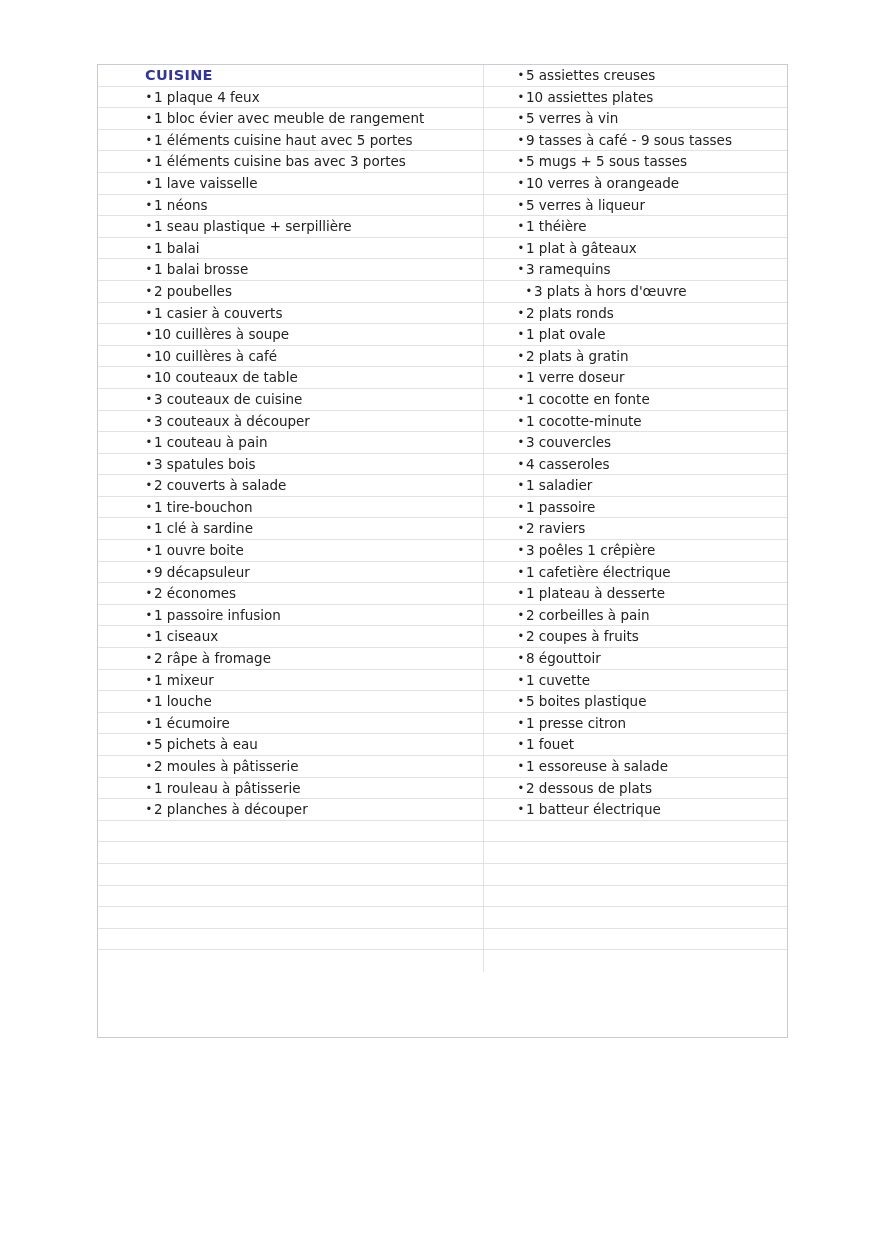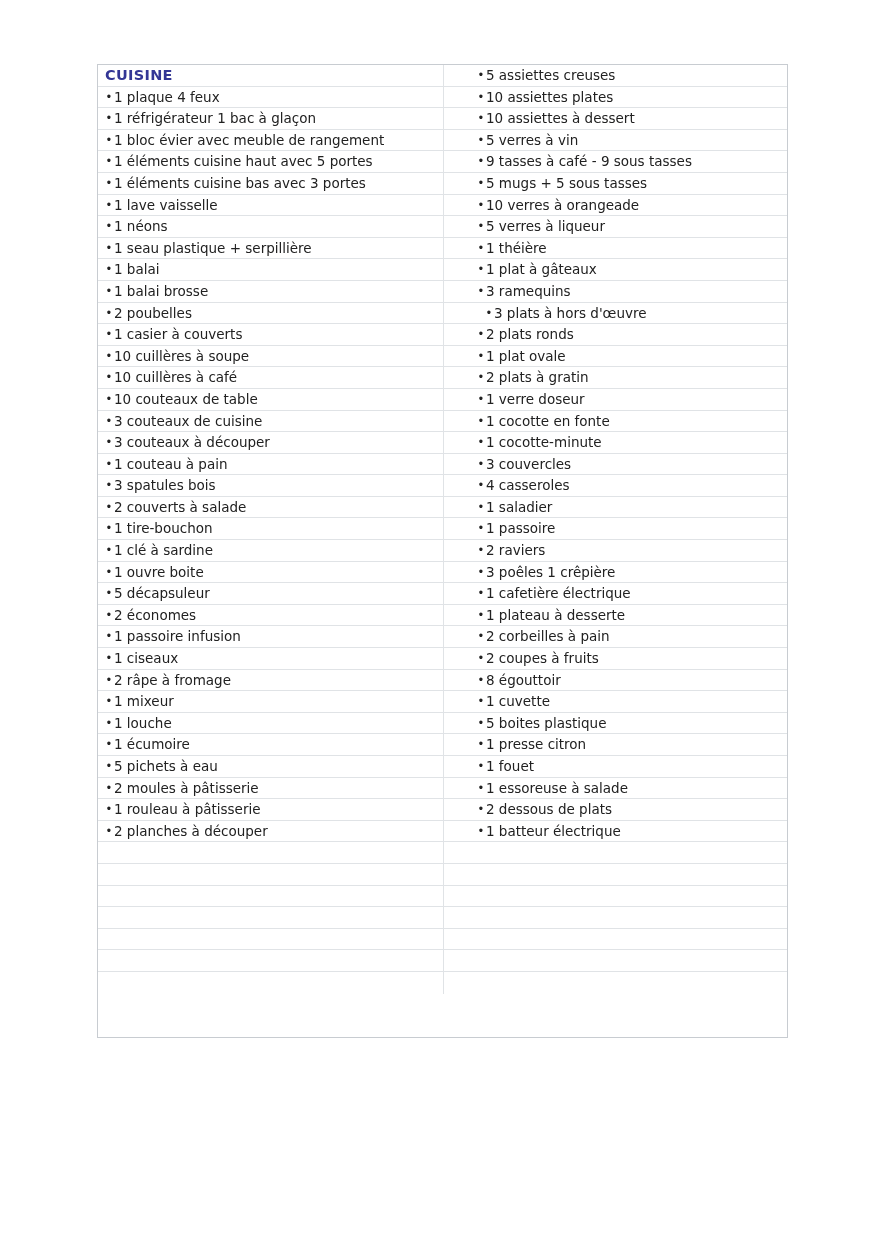--- a/index.html
+++ b/index.html
@@ -39,20 +39,21 @@
     overflow: hidden;
     white-space: nowrap;
     font-size: 13.5px;
     line-height: 20.5px;
     color: var(--body-text, #212121);
   }
   .tcell.left {
     width: 346px;
     border-right: 1px solid var(--row-line, #dadde0);
     padding-left: 7px;
+    margin-left: 40px;
   }
   .tcell.right {
     flex: 1;
     padding-left: 33px;
   }
   .tcell.right.indent {
     padding-left: 41px;
   }
   .header-label {
     color: var(--header-text, #333695);
@@ -73,24 +74,20 @@
   <div class="inventory-table">
       <div class="trow">
         <div class="tcell left"><span class="header-label">CUISINE</span></div>
         <div class="tcell right"><span class="bullet">•</span><span class="item-text">5 assiettes creuses</span></div>
       </div>
       <div class="trow">
         <div class="tcell left"><span class="bullet">•</span><span class="item-text">1 plaque 4 feux</span></div>
         <div class="tcell right"><span class="bullet">•</span><span class="item-text">10 assiettes plates</span></div>
       </div>
       <div class="trow">
-        <div class="tcell left"><span class="bullet">•</span><span class="item-text">1 réfrigérateur 1 bac à glaçon</span></div>
-        <div class="tcell right"><span class="bullet">•</span><span class="item-text">10 assiettes à dessert</span></div>
-      </div>
-      <div class="trow">
         <div class="tcell left"><span class="bullet">•</span><span class="item-text">1 bloc évier avec meuble de rangement</span></div>
         <div class="tcell right"><span class="bullet">•</span><span class="item-text">5 verres à vin</span></div>
       </div>
       <div class="trow">
         <div class="tcell left"><span class="bullet">•</span><span class="item-text">1 éléments cuisine haut avec 5 portes</span></div>
         <div class="tcell right"><span class="bullet">•</span><span class="item-text">9 tasses à café - 9 sous tasses</span></div>
       </div>
       <div class="trow">
         <div class="tcell left"><span class="bullet">•</span><span class="item-text">1 éléments cuisine bas avec 3 portes</span></div>
         <div class="tcell right"><span class="bullet">•</span><span class="item-text">5 mugs + 5 sous tasses</span></div>
@@ -161,21 +158,21 @@
       </div>
       <div class="trow">
         <div class="tcell left"><span class="bullet">•</span><span class="item-text">1 clé à sardine</span></div>
         <div class="tcell right"><span class="bullet">•</span><span class="item-text">2 raviers</span></div>
       </div>
       <div class="trow">
         <div class="tcell left"><span class="bullet">•</span><span class="item-text">1 ouvre boite</span></div>
         <div class="tcell right"><span class="bullet">•</span><span class="item-text">3 poêles 1 crêpière</span></div>
       </div>
       <div class="trow">
-        <div class="tcell left"><span class="bullet">•</span><span class="item-text">5 décapsuleur</span></div>
+        <div class="tcell left"><span class="bullet">•</span><span class="item-text">9 décapsuleur</span></div>
         <div class="tcell right"><span class="bullet">•</span><span class="item-text">1 cafetière électrique</span></div>
       </div>
       <div class="trow">
         <div class="tcell left"><span class="bullet">•</span><span class="item-text">2 économes</span></div>
         <div class="tcell right"><span class="bullet">•</span><span class="item-text">1 plateau à desserte</span></div>
       </div>
       <div class="trow">
         <div class="tcell left"><span class="bullet">•</span><span class="item-text">1 passoire infusion</span></div>
         <div class="tcell right"><span class="bullet">•</span><span class="item-text">2 corbeilles à pain</span></div>
       </div>

